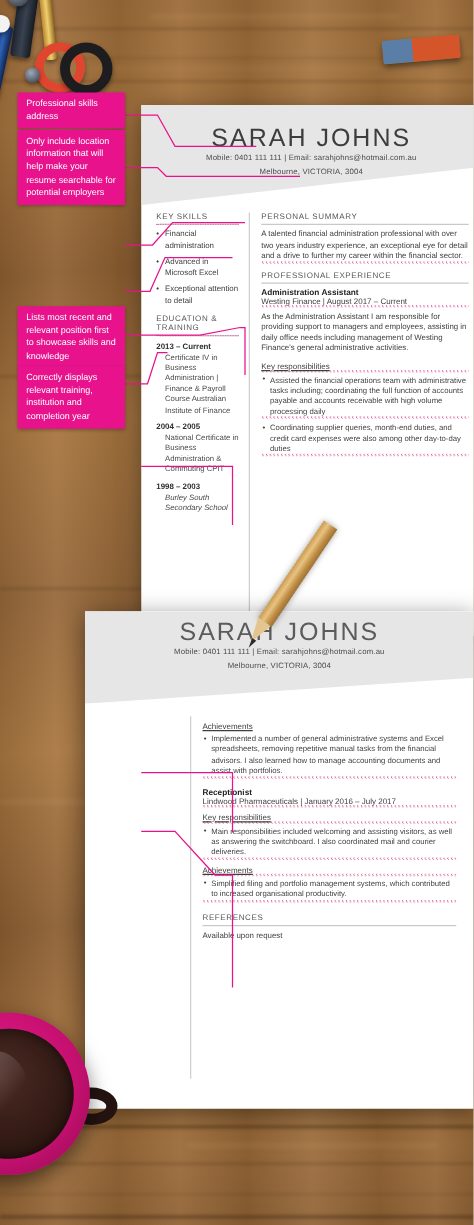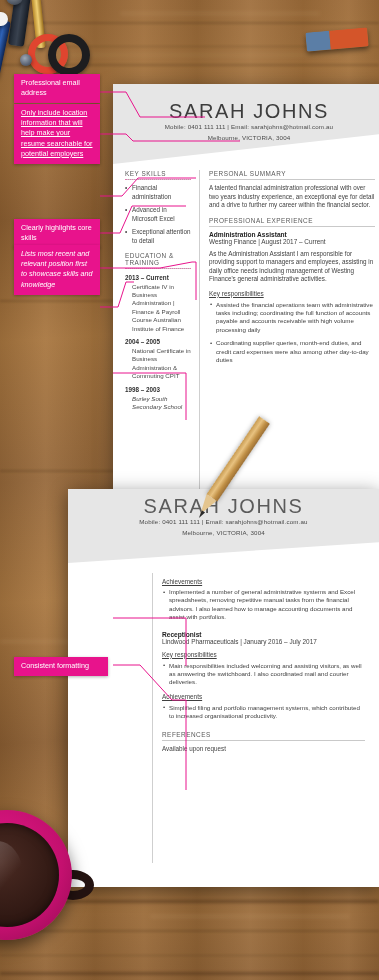--- a/index.html
+++ b/index.html
@@ -365,19 +365,18 @@
       <path d="M100,196 L122,196 L138,178 L196,178"></path>
       <path d="M100,233 L120,233 L132,206 L186,206"></path>
       <path d="M100,268 L160,268 L192,262 L196,262 L196,300"></path>
       <path d="M100,307 L118,307 L126,282 L134,282"></path>
       <path d="M113,373 L150,373 L186,373 L186,420"></path>
       <path d="M113,618 L150,618 L186,618 L186,666"></path>
       <path d="M113,665 L140,665 L172,700 L186,700 L186,790"></path>
     </g>
   </svg>
 
-  <div class="note" style="left:14px;top:74px;width:86px;">Professional email address</div>
-  <div class="note" style="left:14px;top:104px;width:86px;text-decoration:underline;">Only include location information that will help make your resume searchable for potential employers</div>
-  <div class="note" style="left:14px;top:219px;width:86px;">Clearly highlights core skills</div>
-  <div class="note" style="left:14px;top:245px;width:86px;font-style:italic;">Lists most recent and relevant position first to showcase skills and knowledge</div>
-  <div class="note" style="left:14px;top:657px;width:94px;">Consistent formatting</div>
+  <div class="note" style="left:14px;top:74px;width:86px;">Professional skills address</div>
+  <div class="note" style="left:14px;top:104px;width:86px;">Only include location information that will help make your resume searchable for potential employers</div>
+  <div class="note" style="left:14px;top:245px;width:86px;">Lists most recent and relevant position first to showcase skills and knowledge</div>
+  <div class="note" style="left:14px;top:293px;width:86px;">Correctly displays relevant training, institution and completion year</div>
 
 </div>
 
 </body></html>

